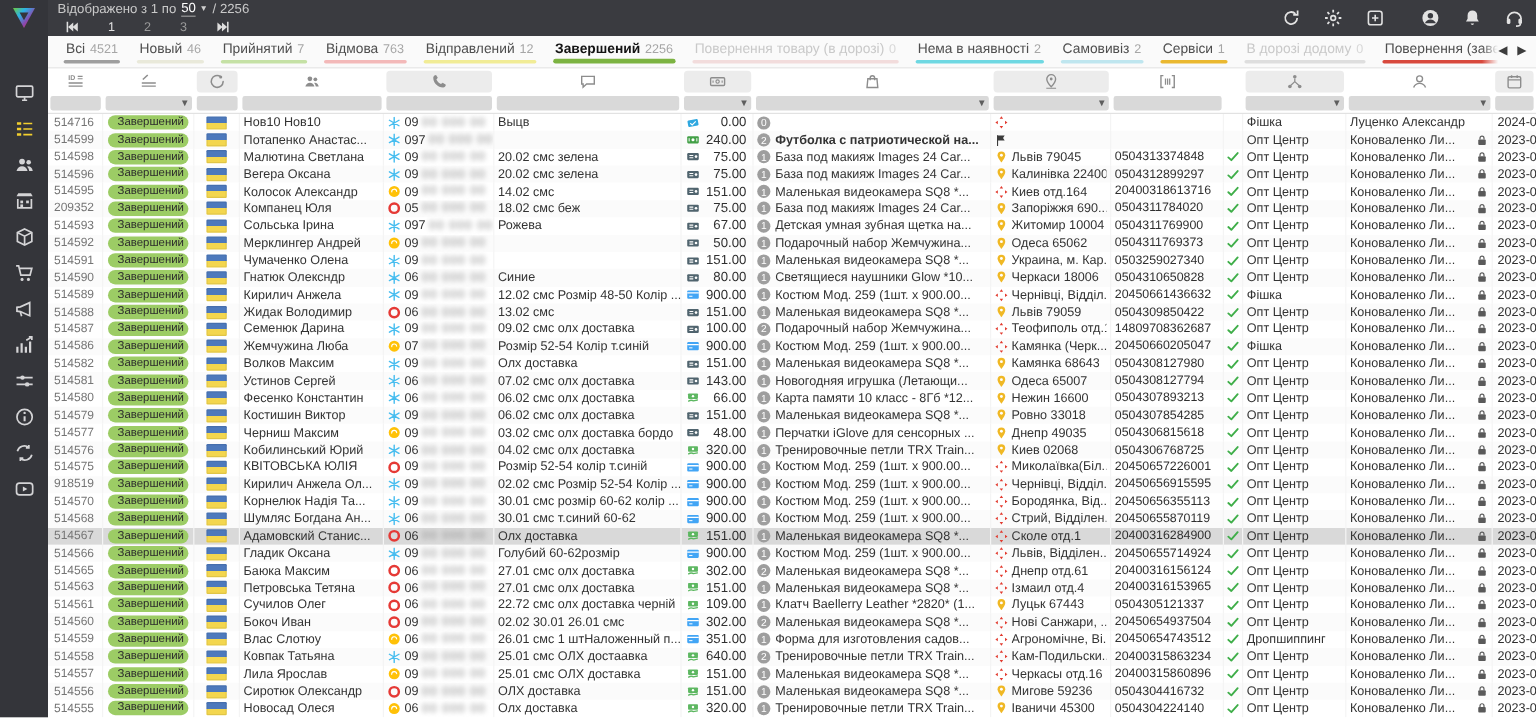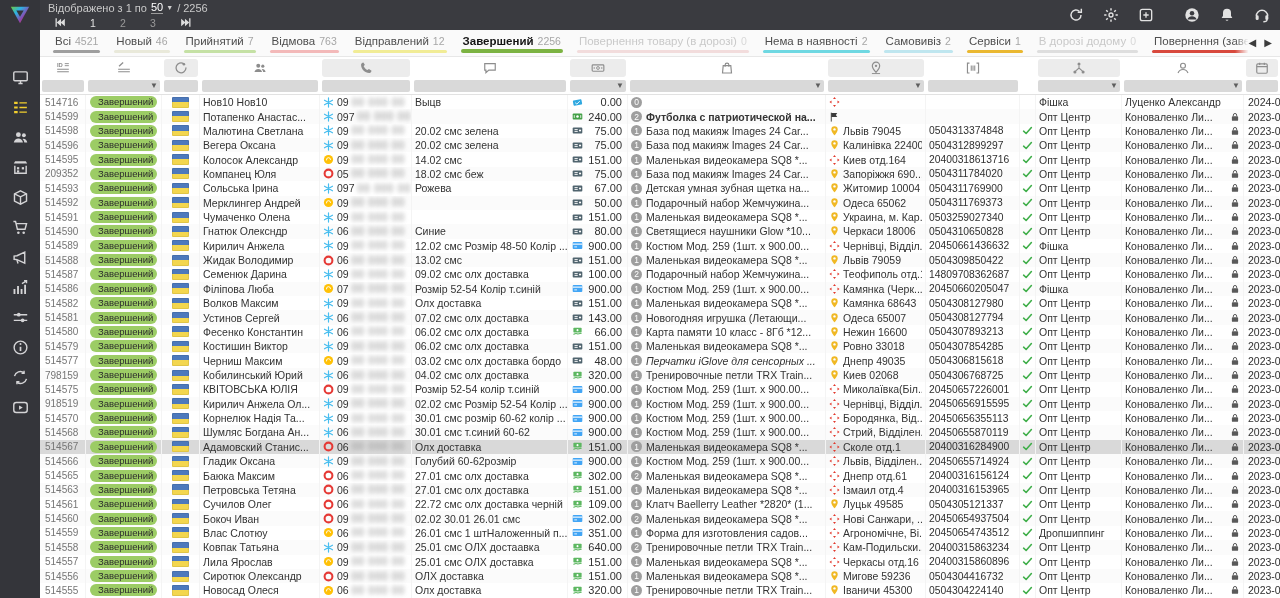--- a/index.html
+++ b/index.html
@@ -1353,21 +1353,21 @@
           <div class="c c-date">2023-02</div>
         </div>
         <div class="trow grid">
           <div class="c c-id">514586</div>
           <div class="c c-status">
             <span class="pill">Завершений</span>
           </div>
           <div class="c c-flag">
             <span class="flag-ua"></span>
           </div>
-          <div class="c">Філіпова Люба</div>
+          <div class="c">Жемчужина Люба</div>
           <div class="c c-phone">
             <span class="icon op" style="color: rgb(255, 193, 7);">
               <svg viewBox="0 0 24 24">
                 <circle cx="12" cy="12" r="10" fill="currentColor"></circle>
                 <path d="M7.5 13a4.5 4.5 0 0 1 9-1" stroke="#fff" stroke-width="2" fill="none" stroke-linecap="round"></path>
               </svg>
             </span>
             <span>07</span>
             <span class="ph-blur">00 000 00</span>
           </div>
@@ -1687,21 +1687,21 @@
               <svg viewBox="0 0 24 24">
                 <rect x="1.5" y="5.5" width="21" height="13" rx="2" fill="currentColor"></rect>
                 <path d="M5.5 10h7M5.5 14h7" stroke="#fff" stroke-width="2"></path>
                 <circle cx="17.5" cy="12" r="2.4" fill="#fff"></circle>
               </svg>
             </span>
             <span class="amt">48.00</span>
           </div>
           <div class="c">
             <span class="qty">1</span>
-            <span style="overflow: hidden; white-space: nowrap; font-style: italic;">Перчатки iGlove для сенсорных ...</span>
+            <span style="overflow: hidden; white-space: nowrap;">Перчатки iGlove для сенсорных ...</span>
           </div>
           <div class="c c-city">
             <span class="icon loc" style="color: rgb(240, 184, 36);">
               <svg viewBox="0 0 24 24">
                 <path d="M12 1.5A7 7 0 0 1 19 8.5c0 5-7 13-7 13s-7-8-7-13A7 7 0 0 1 12 1.5z" fill="currentColor"></path>
                 <circle cx="12" cy="8.5" r="2.6" fill="#fff"></circle>
               </svg>
             </span>
             <span style="overflow: hidden; white-space: nowrap;">Днепр 49035</span>
           </div>
@@ -1719,21 +1719,21 @@
             <span class="icon lk">
               <svg viewBox="0 0 24 24">
                 <rect x="4.5" y="10" width="15" height="11" rx="2" fill="currentColor"></rect>
                 <path d="M8 10V7.5a4 4 0 0 1 8 0V10" stroke="currentColor" stroke-width="2.4" fill="none"></path>
               </svg>
             </span>
           </div>
           <div class="c c-date">2023-02</div>
         </div>
         <div class="trow grid">
-          <div class="c c-id">798159</div>
+          <div class="c c-id">514576</div>
           <div class="c c-status">
             <span class="pill">Завершений</span>
           </div>
           <div class="c c-flag">
             <span class="flag-ua"></span>
           </div>
           <div class="c">Кобилинський Юрий</div>
           <div class="c c-phone">
             <span class="icon op" style="color: rgb(71, 189, 239);">
               <svg viewBox="0 0 24 24">
@@ -2308,21 +2308,21 @@
             <span class="qty">1</span>
             <span style="overflow: hidden; white-space: nowrap;">Клатч Baellerry Leather *2820* (1...</span>
           </div>
           <div class="c c-city">
             <span class="icon loc" style="color: rgb(240, 184, 36);">
               <svg viewBox="0 0 24 24">
                 <path d="M12 1.5A7 7 0 0 1 19 8.5c0 5-7 13-7 13s-7-8-7-13A7 7 0 0 1 12 1.5z" fill="currentColor"></path>
                 <circle cx="12" cy="8.5" r="2.6" fill="#fff"></circle>
               </svg>
             </span>
-            <span style="overflow: hidden; white-space: nowrap;">Луцьк 49585</span>
+            <span style="overflow: hidden; white-space: nowrap;">Луцьк 67443</span>
           </div>
           <div class="c c-track">0504305121337</div>
           <div class="c c-check">
             <span class="icon" style="color: rgb(63, 174, 73);">
               <svg viewBox="0 0 24 24">
                 <path d="M3.5 13.5l5.5 5L20.5 5.5" stroke="currentColor" stroke-width="3.4" fill="none" stroke-linecap="round" stroke-linejoin="round"></path>
               </svg>
             </span>
           </div>
           <div class="c">Опт Центр</div>

